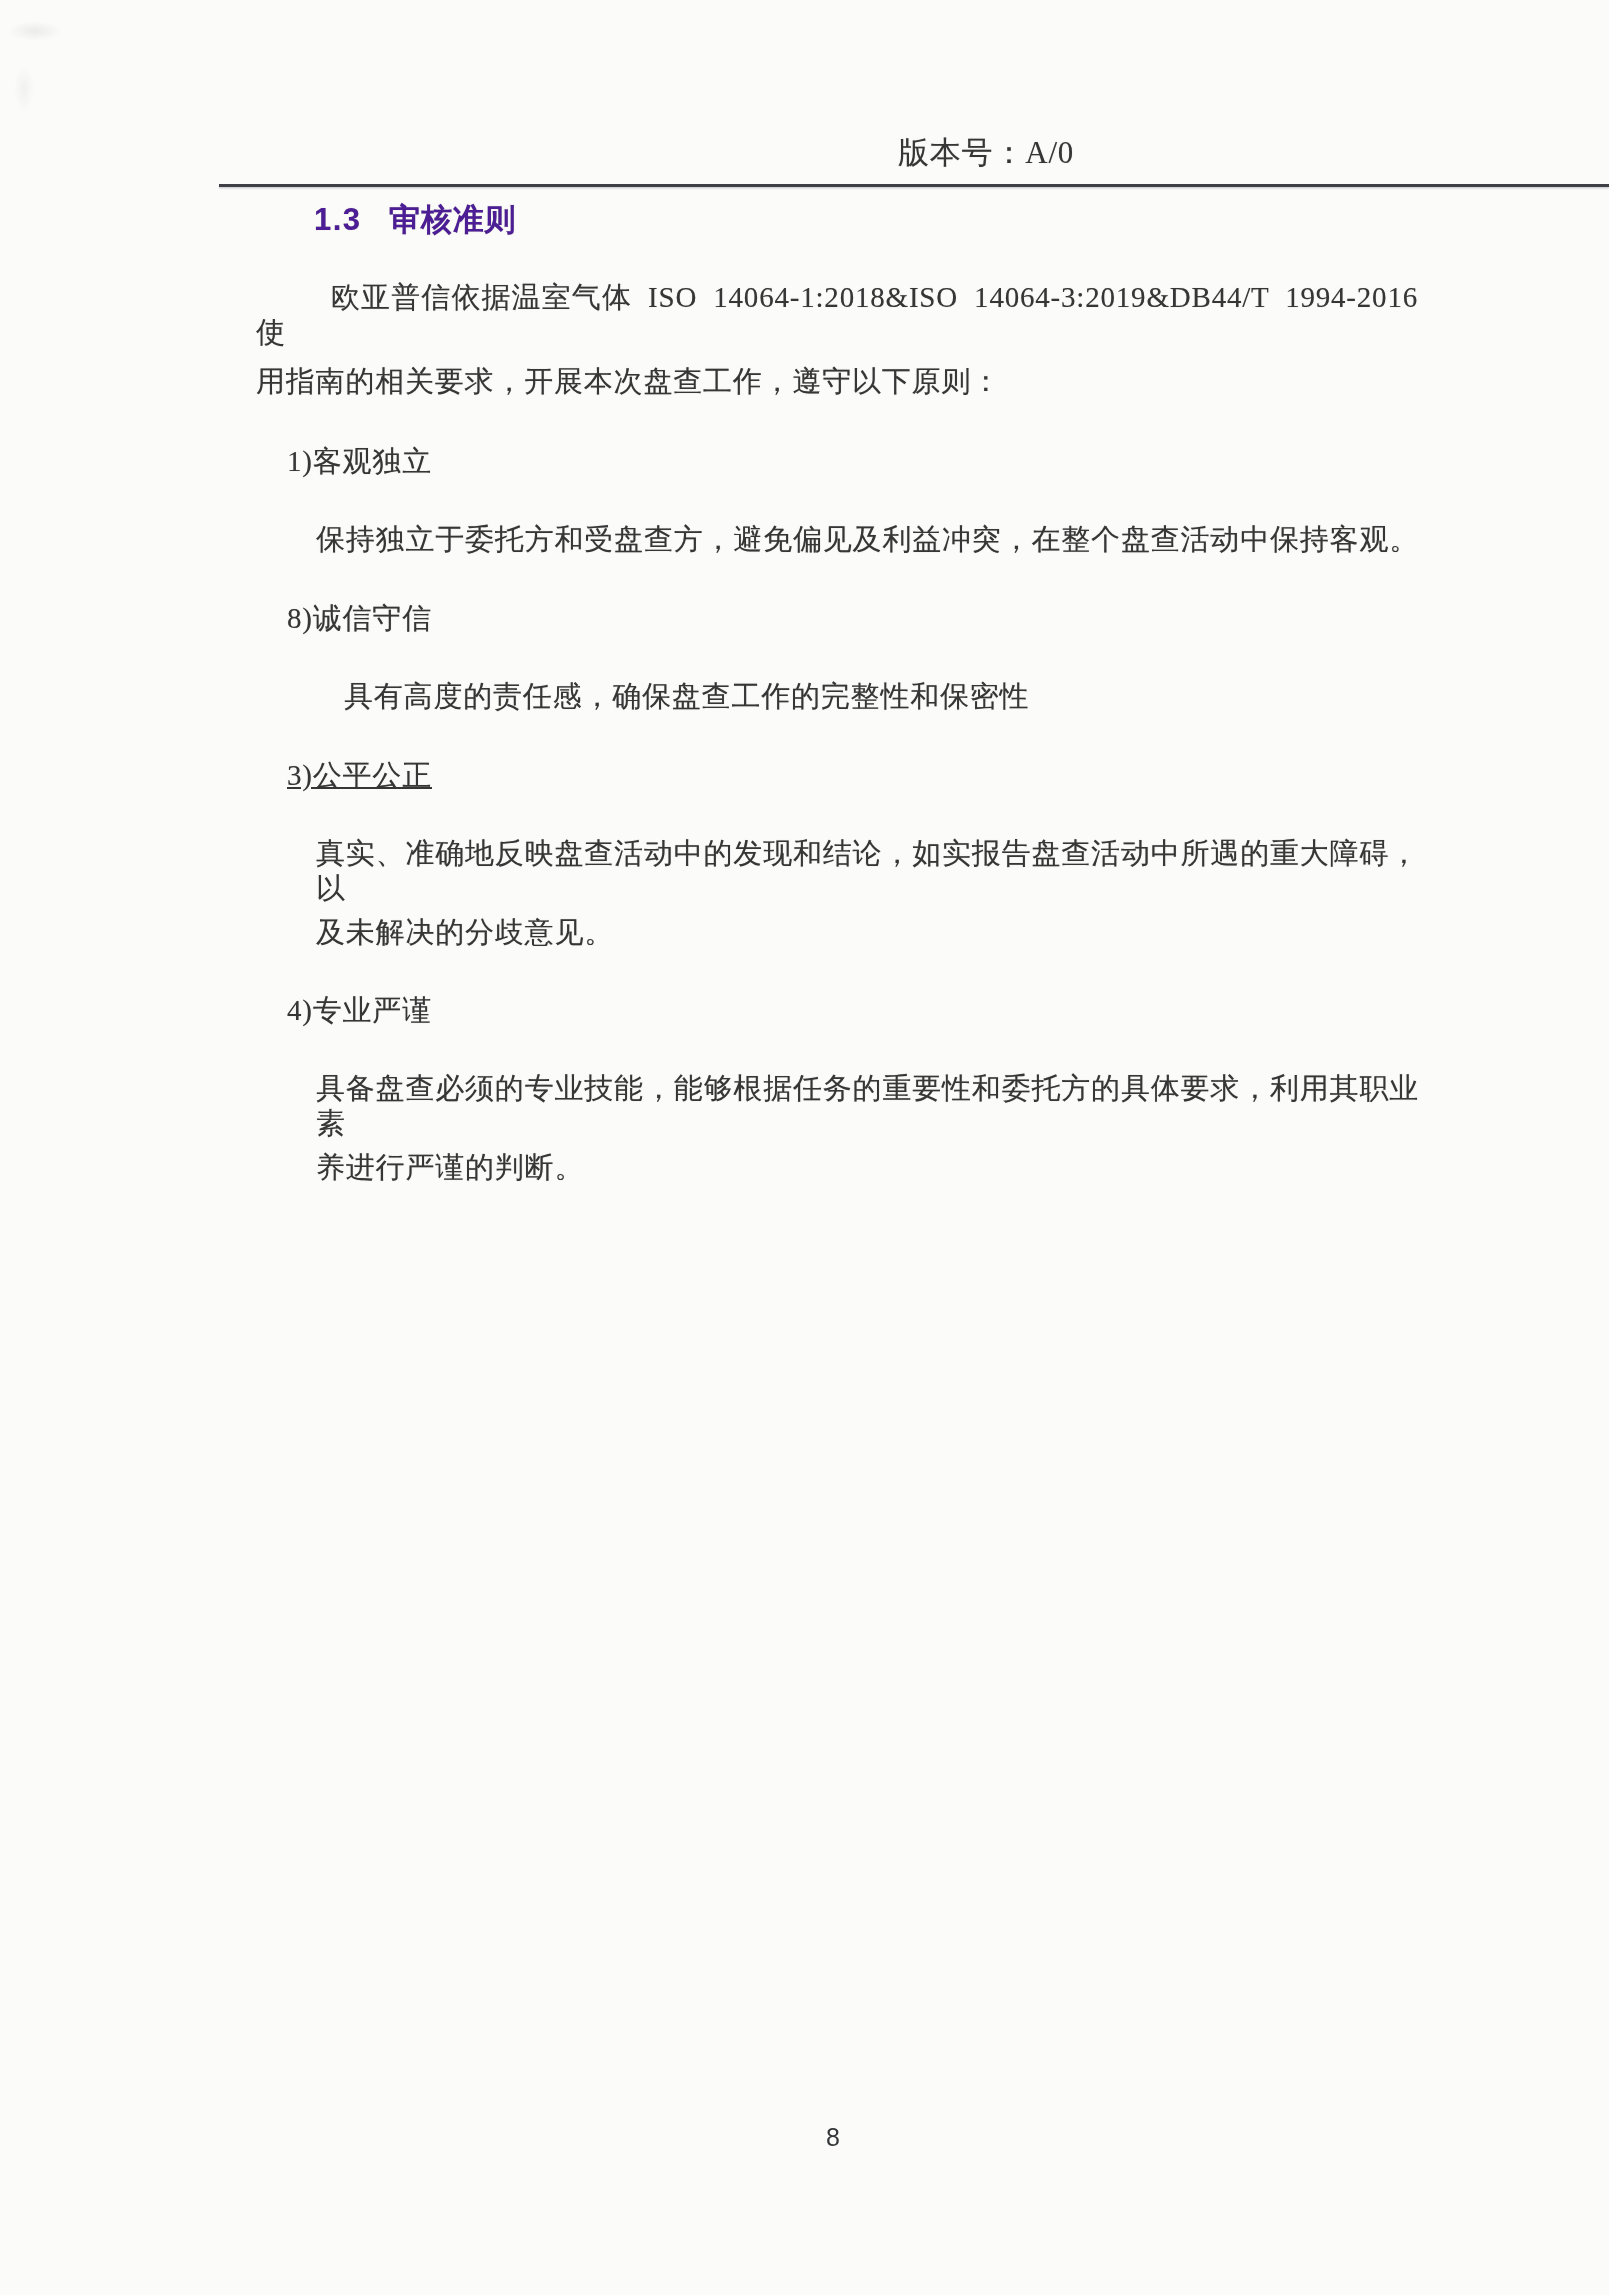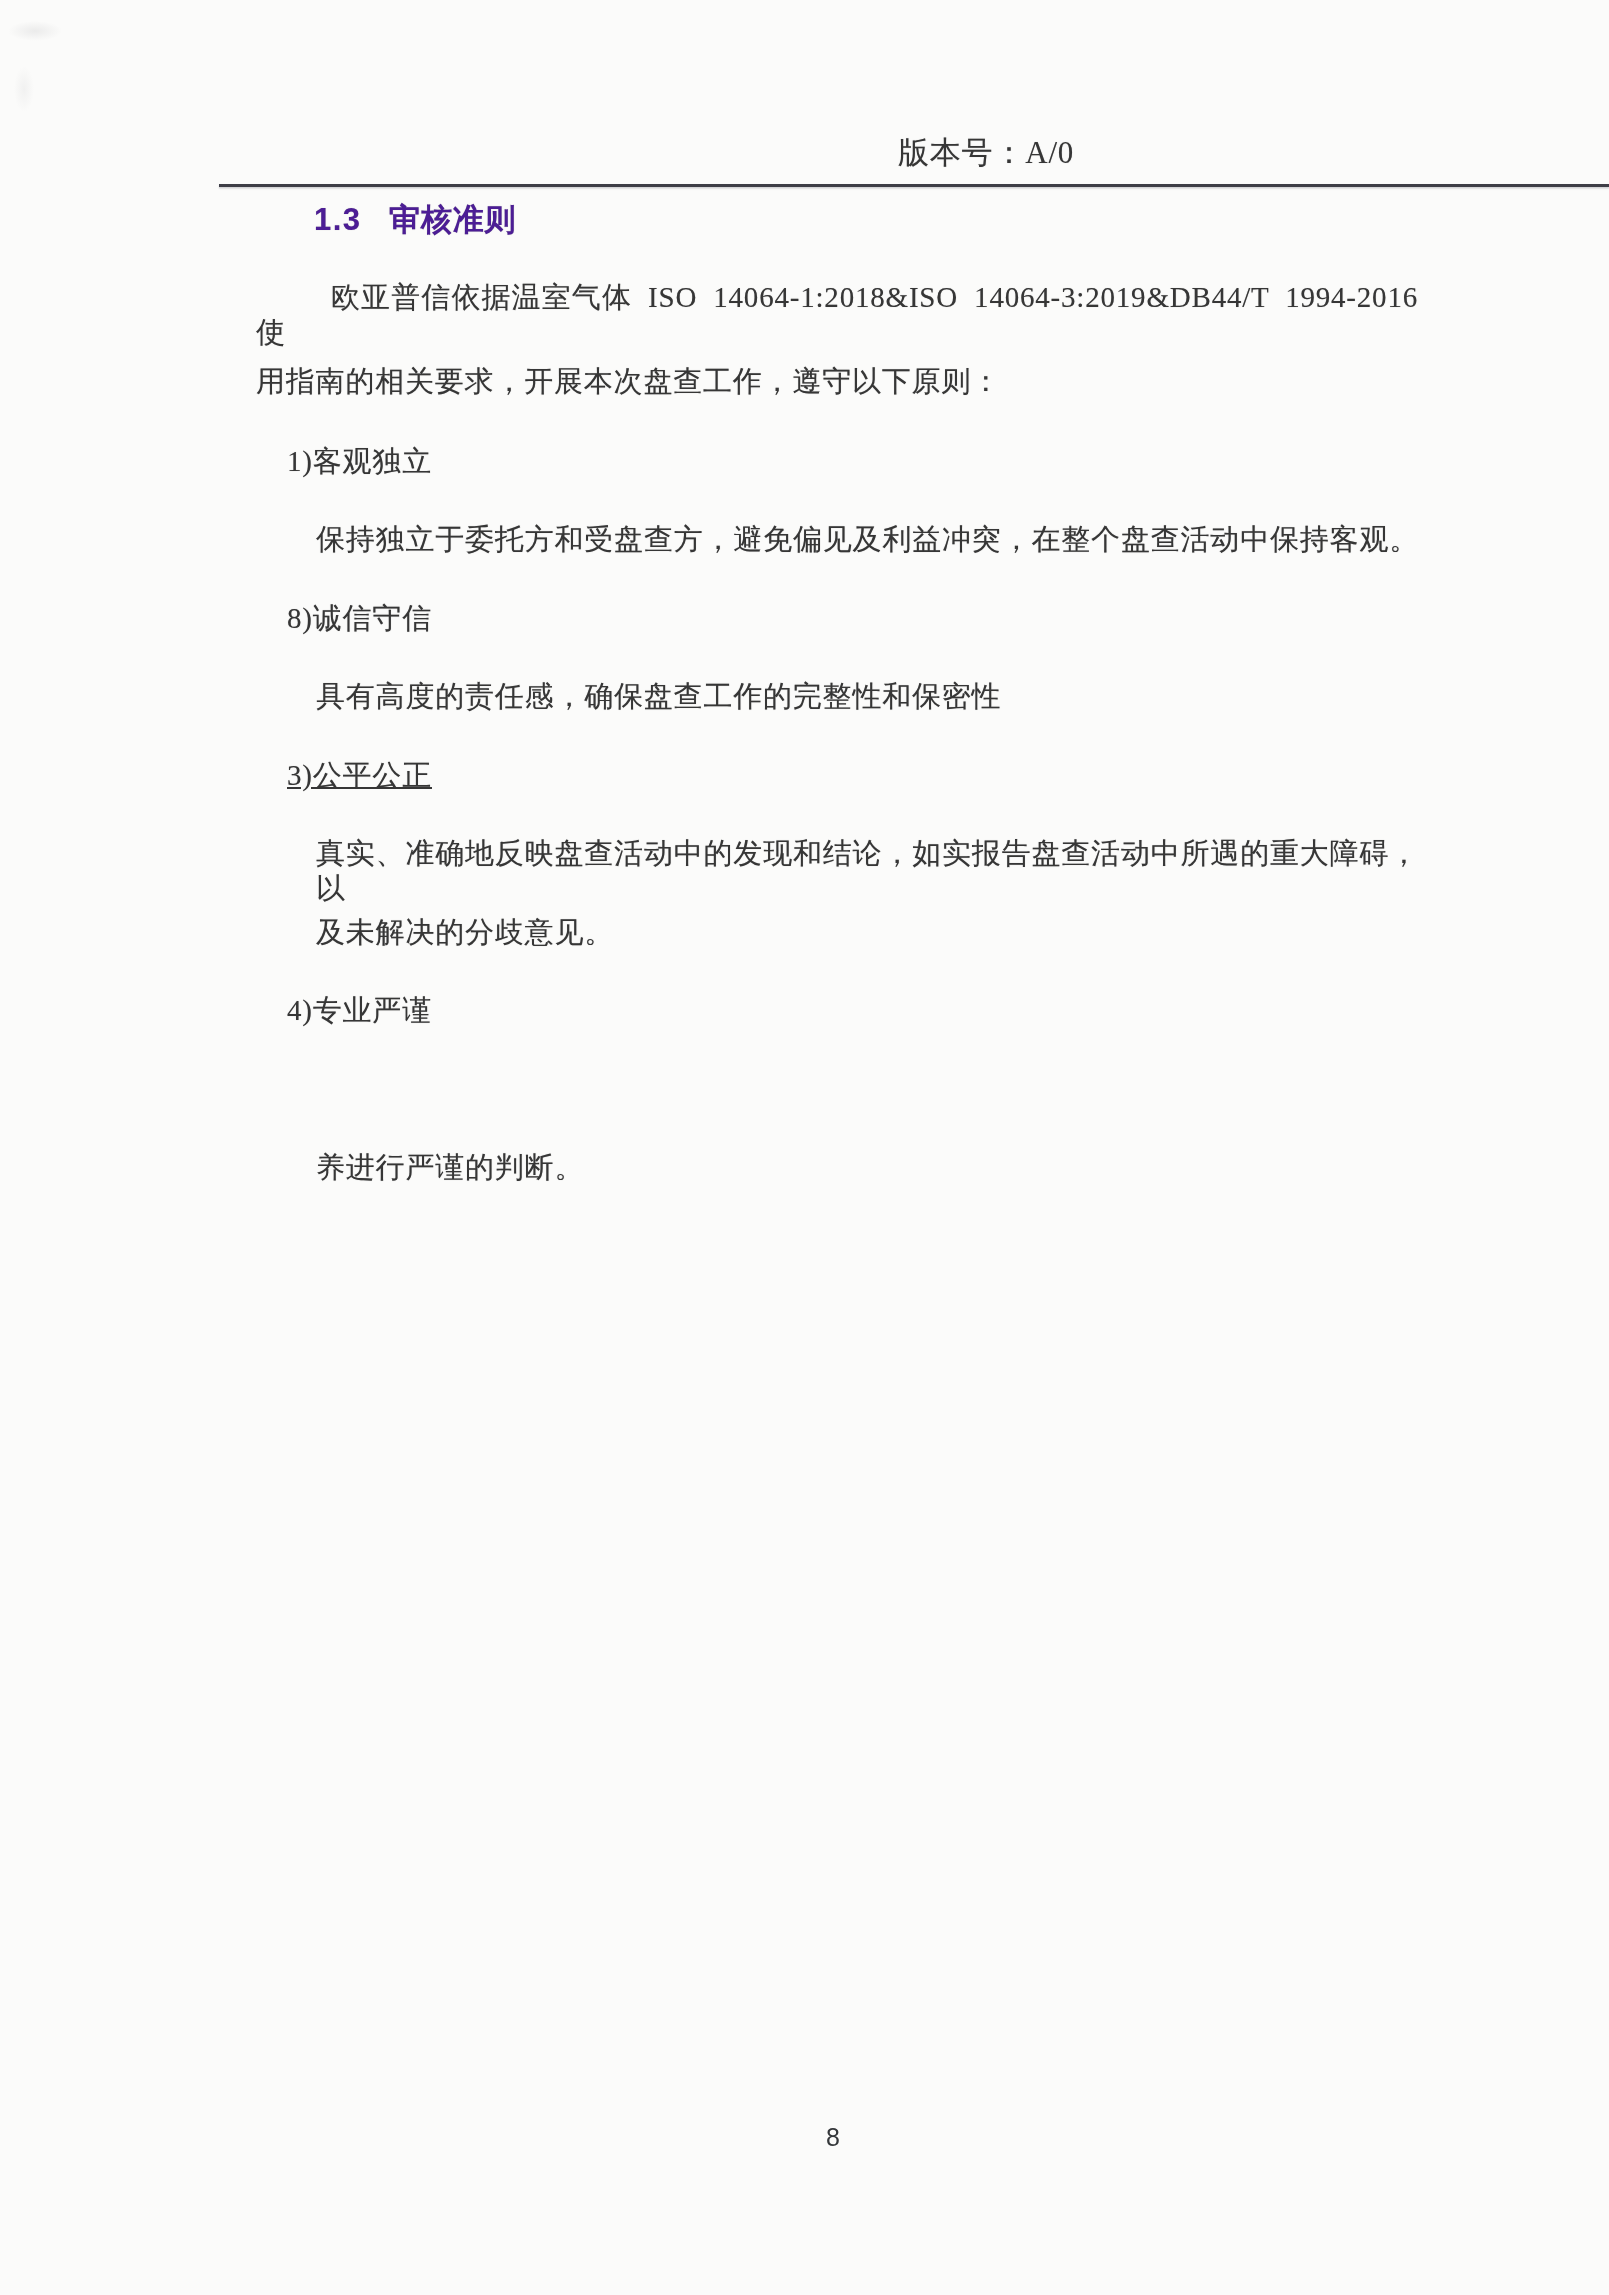--- a/index.html
+++ b/index.html
@@ -44,21 +44,21 @@
   
   .p1 { left: 256px; top: 280px; width: 1162px; text-indent: 75px; word-spacing: 7.7px; }
   .p2 { left: 256px; top: 364px; }
   
   .lbl  { left: 287px; }
   .body { left: 316px; }
   .w { width: 1103px; }
   .y-li1  { top: 444px; }
   .y-li1t { top: 522px; }
   .y-li2  { top: 601px; }
-  .y-li2t { top: 679px; }
+  .y-li2t { top: 679px; margin-left: 28px; }
   .y-li3  { top: 758px; text-decoration: underline; }
   .y-li3a { top: 836px; }
   .y-li3b { top: 915px; }
   .y-li4  { top: 993px; }
   .y-li4a { top: 1071px; }
   .y-li4b { top: 1150px; }
   
   .pageno {
     position: absolute;
     left: 810px; top: 2123px;
@@ -99,18 +99,19 @@
   <div class="txt body w just y-li1t">保持独立于委托方和受盘查方，避免偏见及利益冲突，在整个盘查活动中保持客观。</div>
 
   <div class="txt lbl y-li2">8)诚信守信</div>
   <div class="txt body y-li2t">具有高度的责任感，确保盘查工作的完整性和保密性</div>
 
   <div class="txt lbl y-li3">3)公平公正</div>
   <div class="txt body w just y-li3a">真实、准确地反映盘查活动中的发现和结论，如实报告盘查活动中所遇的重大障碍，以</div>
   <div class="txt body y-li3b">及未解决的分歧意见。</div>
 
   <div class="txt lbl y-li4">4)专业严谨</div>
+  <div class="txt body w just y-li4a">具备盘查必须的专业技能，能够根据任务的重要性和委托方的具体要求，利用其职业素</div>
   <div class="txt body y-li4b">养进行严谨的判断。</div>
 
   <div class="pageno">8</div>
 
 </div>
 
 
 </body></html>

